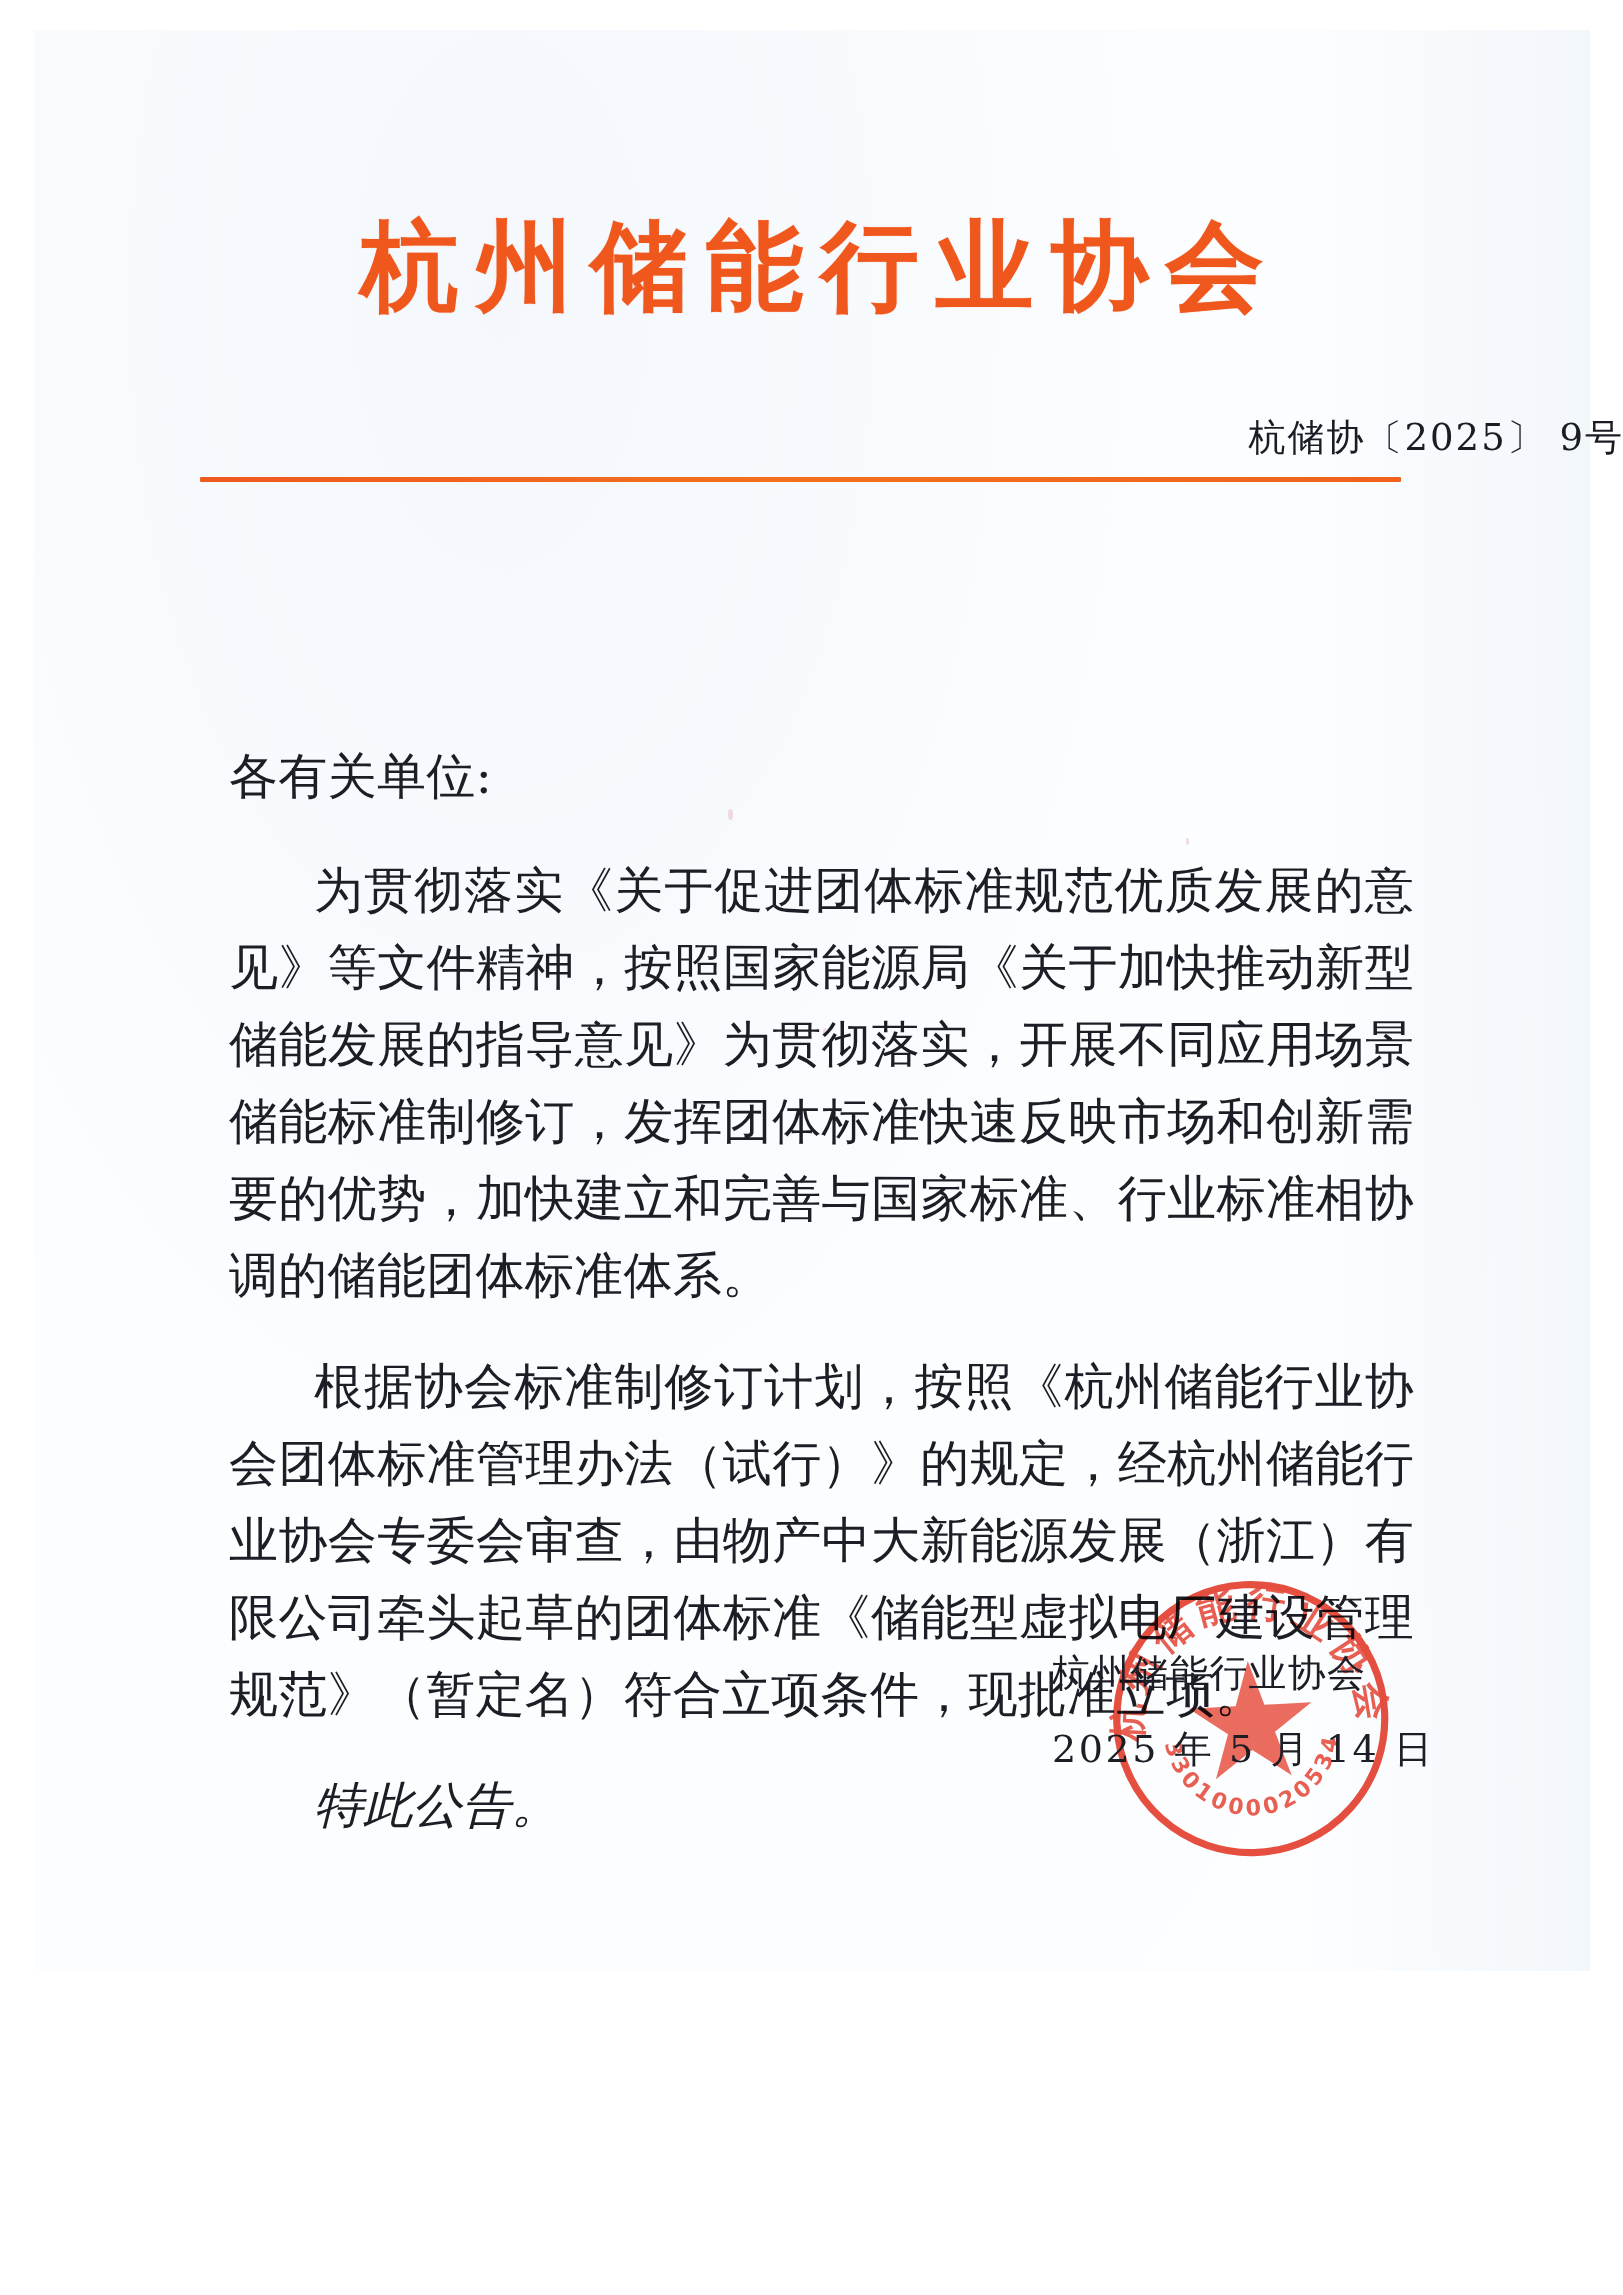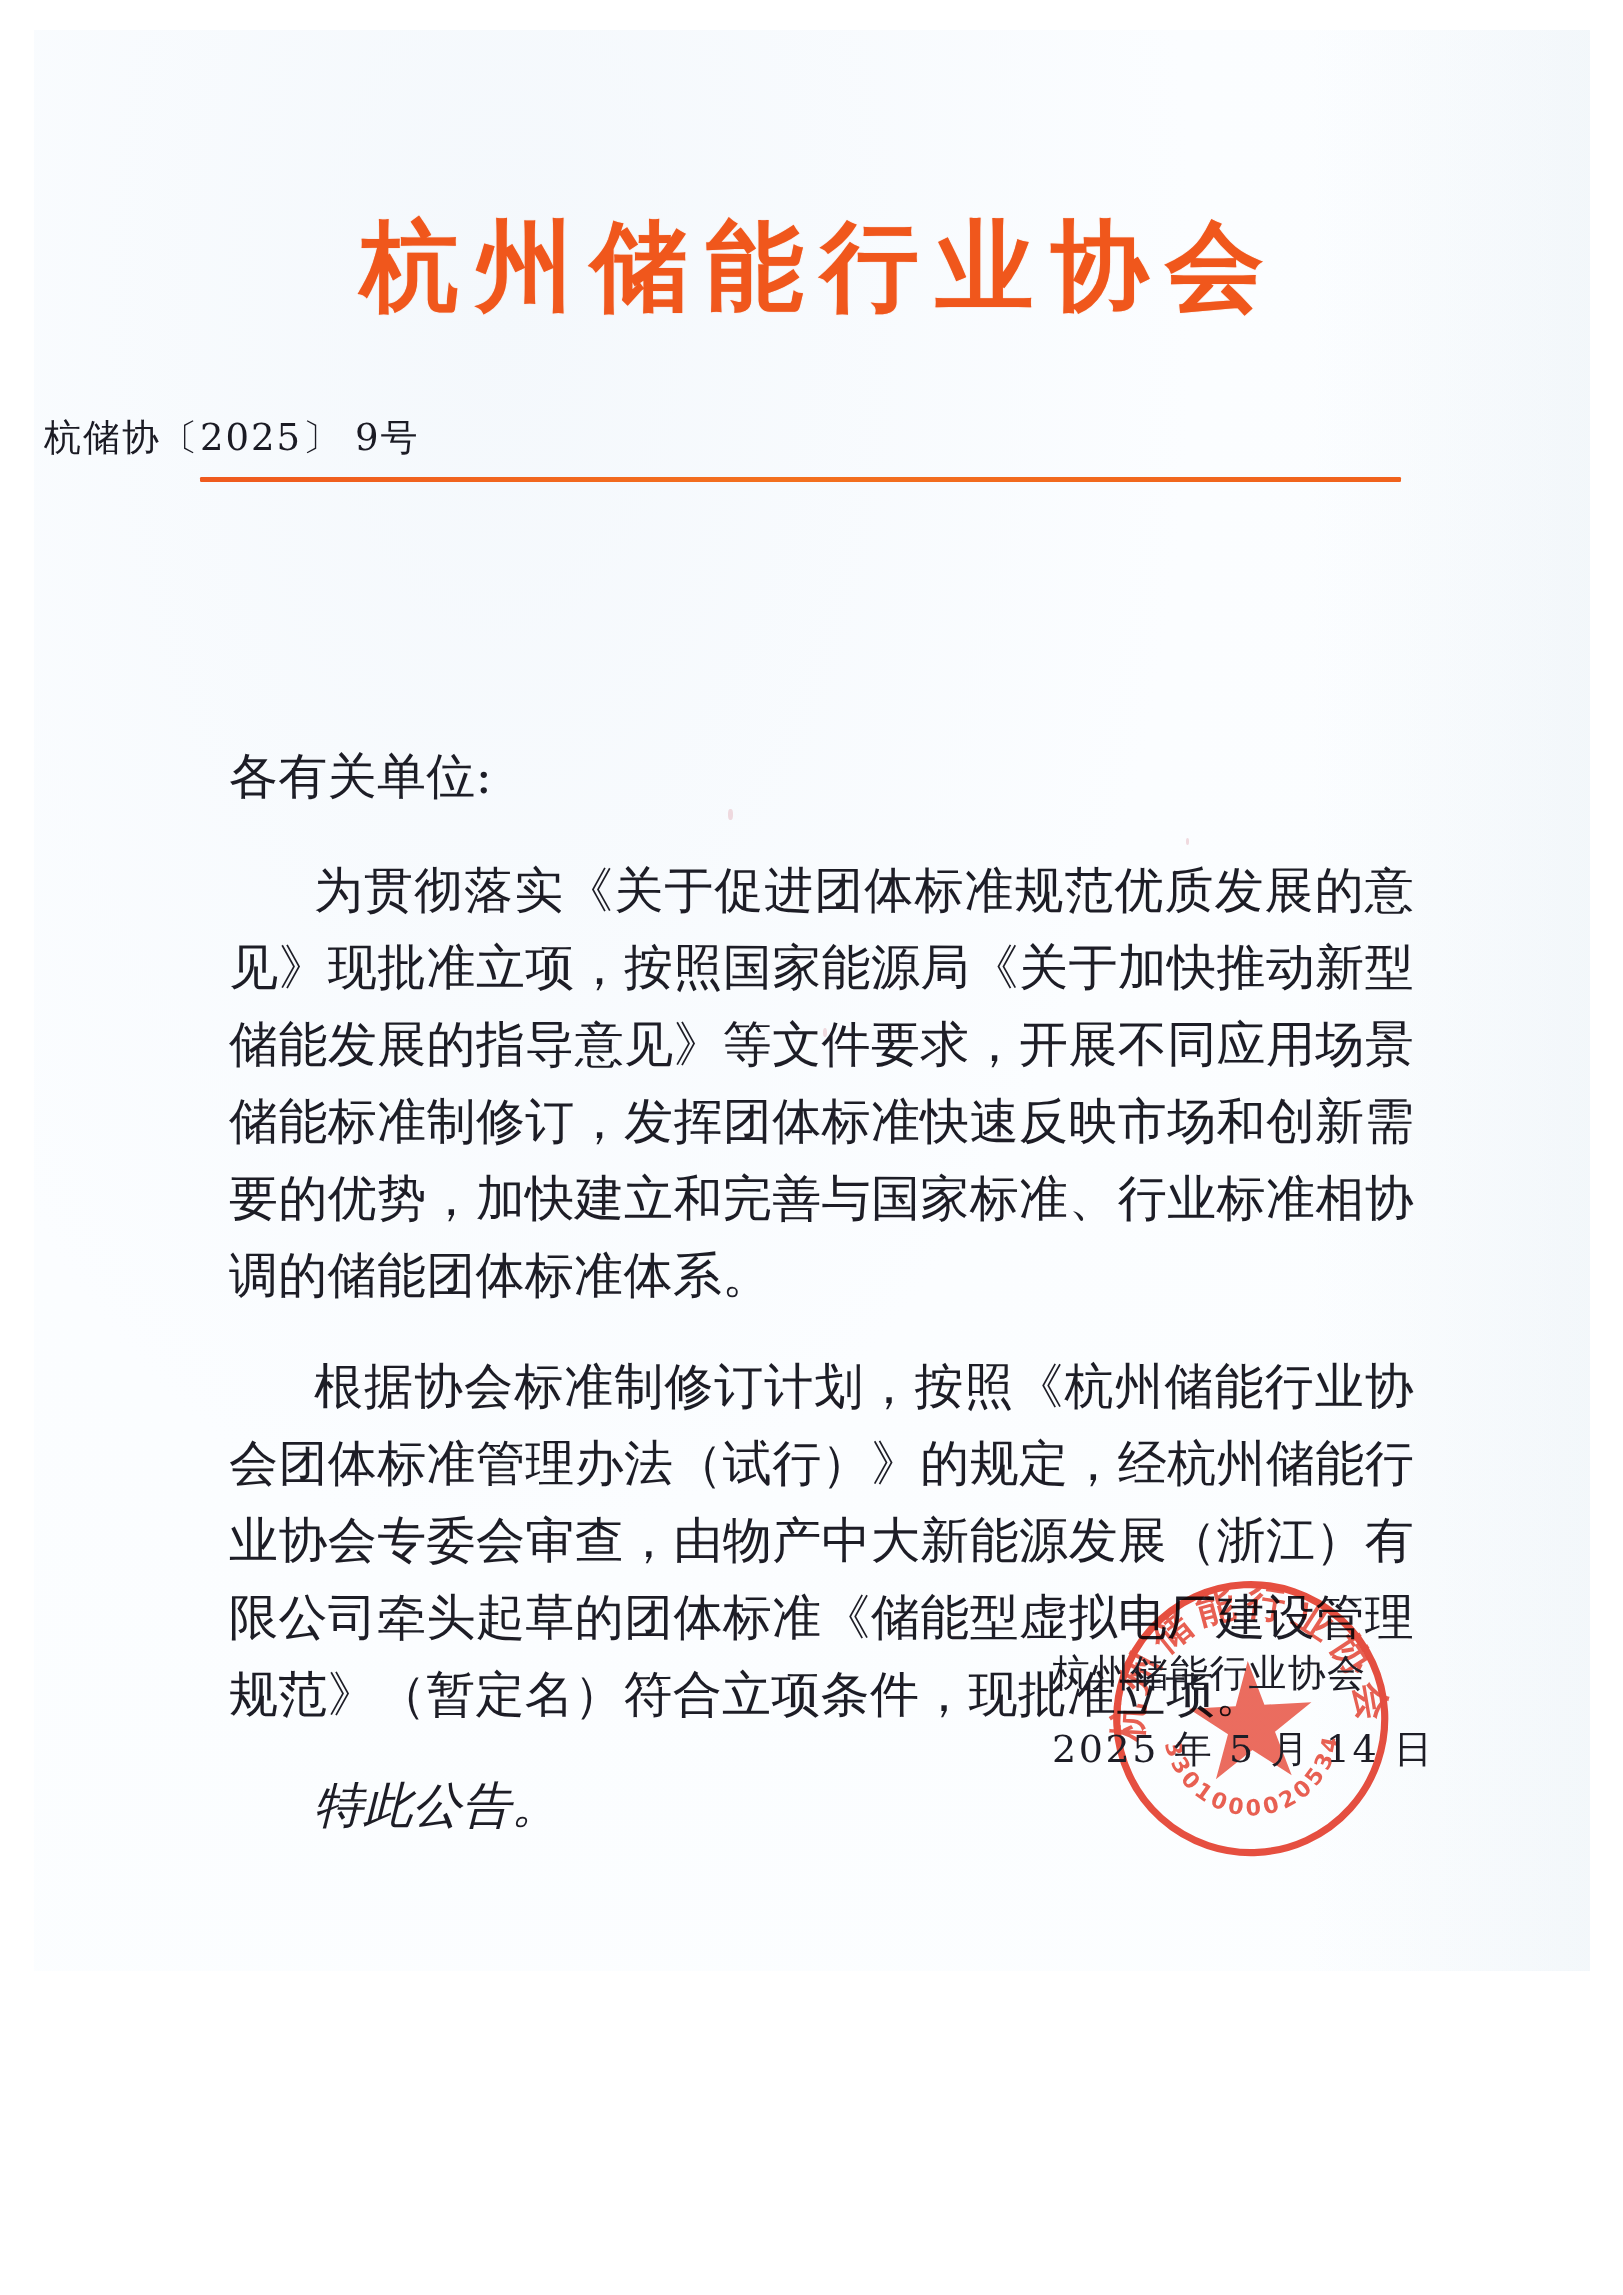--- a/index.html
+++ b/index.html
@@ -54,28 +54,27 @@
     text-indent: 17px;
     color: #f0571c;
     text-shadow: 0 0 1px rgba(240,87,28,.55);
     white-space: nowrap;
   }
 
   .doc-number {
     position: absolute;
     left: 0; right: 0;
     top: 419px;
-    text-align: left;
+    text-align: right;
     font-family: "DejaVu Serif", "Liberation Serif", serif;
     font-size: 37px;
     line-height: 1;
     letter-spacing: 2px;
     color: #1b1b24;
     white-space: nowrap;
-    padding-left: 44px;
   }
 
   .rule {
     position: absolute;
     left: 200px;
     top: 477px;
     width: 1201px;
     height: 4.6px;
     background: linear-gradient(to right, #ef5a1e 0%, #f3701f 48%, #f0621d 100%);
     border-radius: 1.3px;
@@ -164,21 +163,21 @@
 
   <div class="org-title">杭州储能行业协会</div>
 
   <div class="doc-number">杭储协〔2025〕 9号</div>
 
   <div class="rule"></div>
 
 
   <div class="body-block">
     <p class="salutation">各有关单位:</p>
-    <p class="para">为贯彻落实《关于促进团体标准规范优质发展的意见》现批准立项，按照国家能源局《关于加快推动新型储能发展的指导意见》等文件要求，开展不同应用场景储能标准制修订，发挥团体标准快速反映市场和创新需要的优势，加快建立和完善与国家标准、行业标准相协调的储能团体标准体系。</p>
+    <p class="para">为贯彻落实《关于促进团体标准规范优质发展的意见》等文件精神，按照国家能源局《关于加快推动新型储能发展的指导意见》为贯彻落实，开展不同应用场景储能标准制修订，发挥团体标准快速反映市场和创新需要的优势，加快建立和完善与国家标准、行业标准相协调的储能团体标准体系。</p>
     <p class="para">根据协会标准制修订计划，按照《杭州储能行业协会团体标准管理办法（试行）》的规定，经杭州储能行业协会专委会审查，由物产中大新能源发展（浙江）有限公司牵头起草的团体标准《储能型虚拟电厂建设管理规范》（暂定名）符合立项条件，现批准立项。</p>
     <p class="para last">特此公告。</p>
   </div>
 
   <div class="seal">
     <svg viewBox="0 0 460 462" xmlns="http://www.w3.org/2000/svg">
       <defs>
         <path id="arcTop" d="M 62,248 A 168,168 0 0 1 398,248" fill="none"></path>
         <path id="arcBottom" d="M 96,252 A 134,134 0 0 0 364,252" fill="none"></path>
       </defs>

